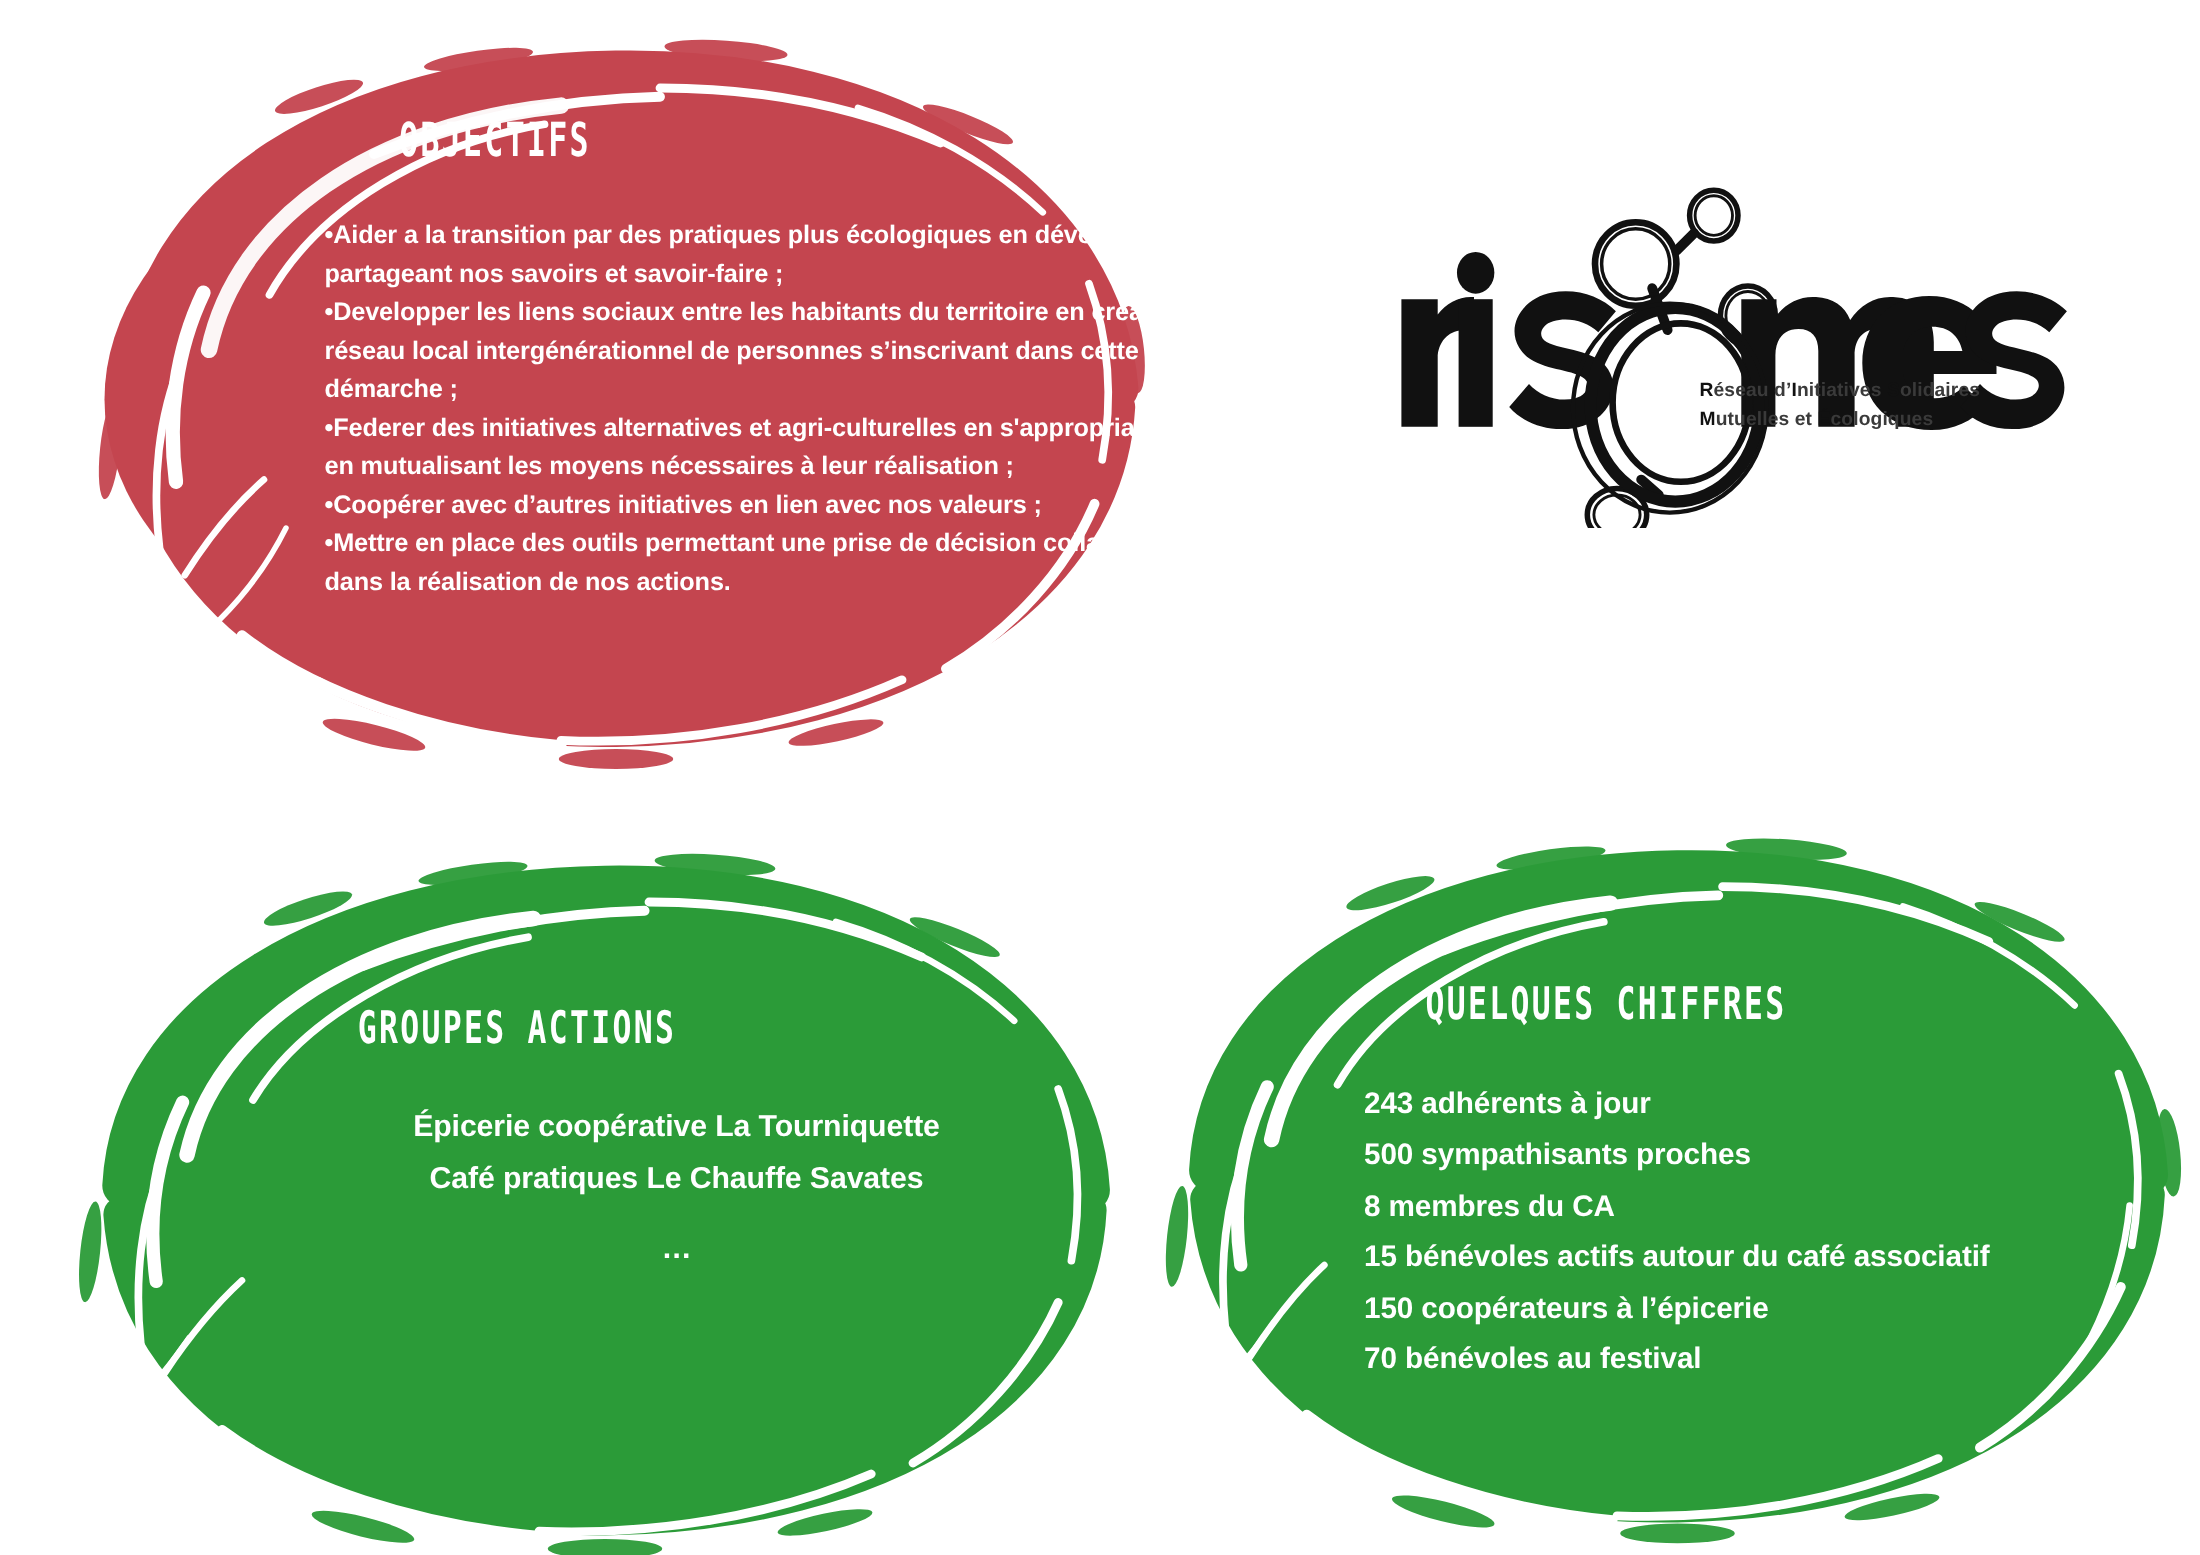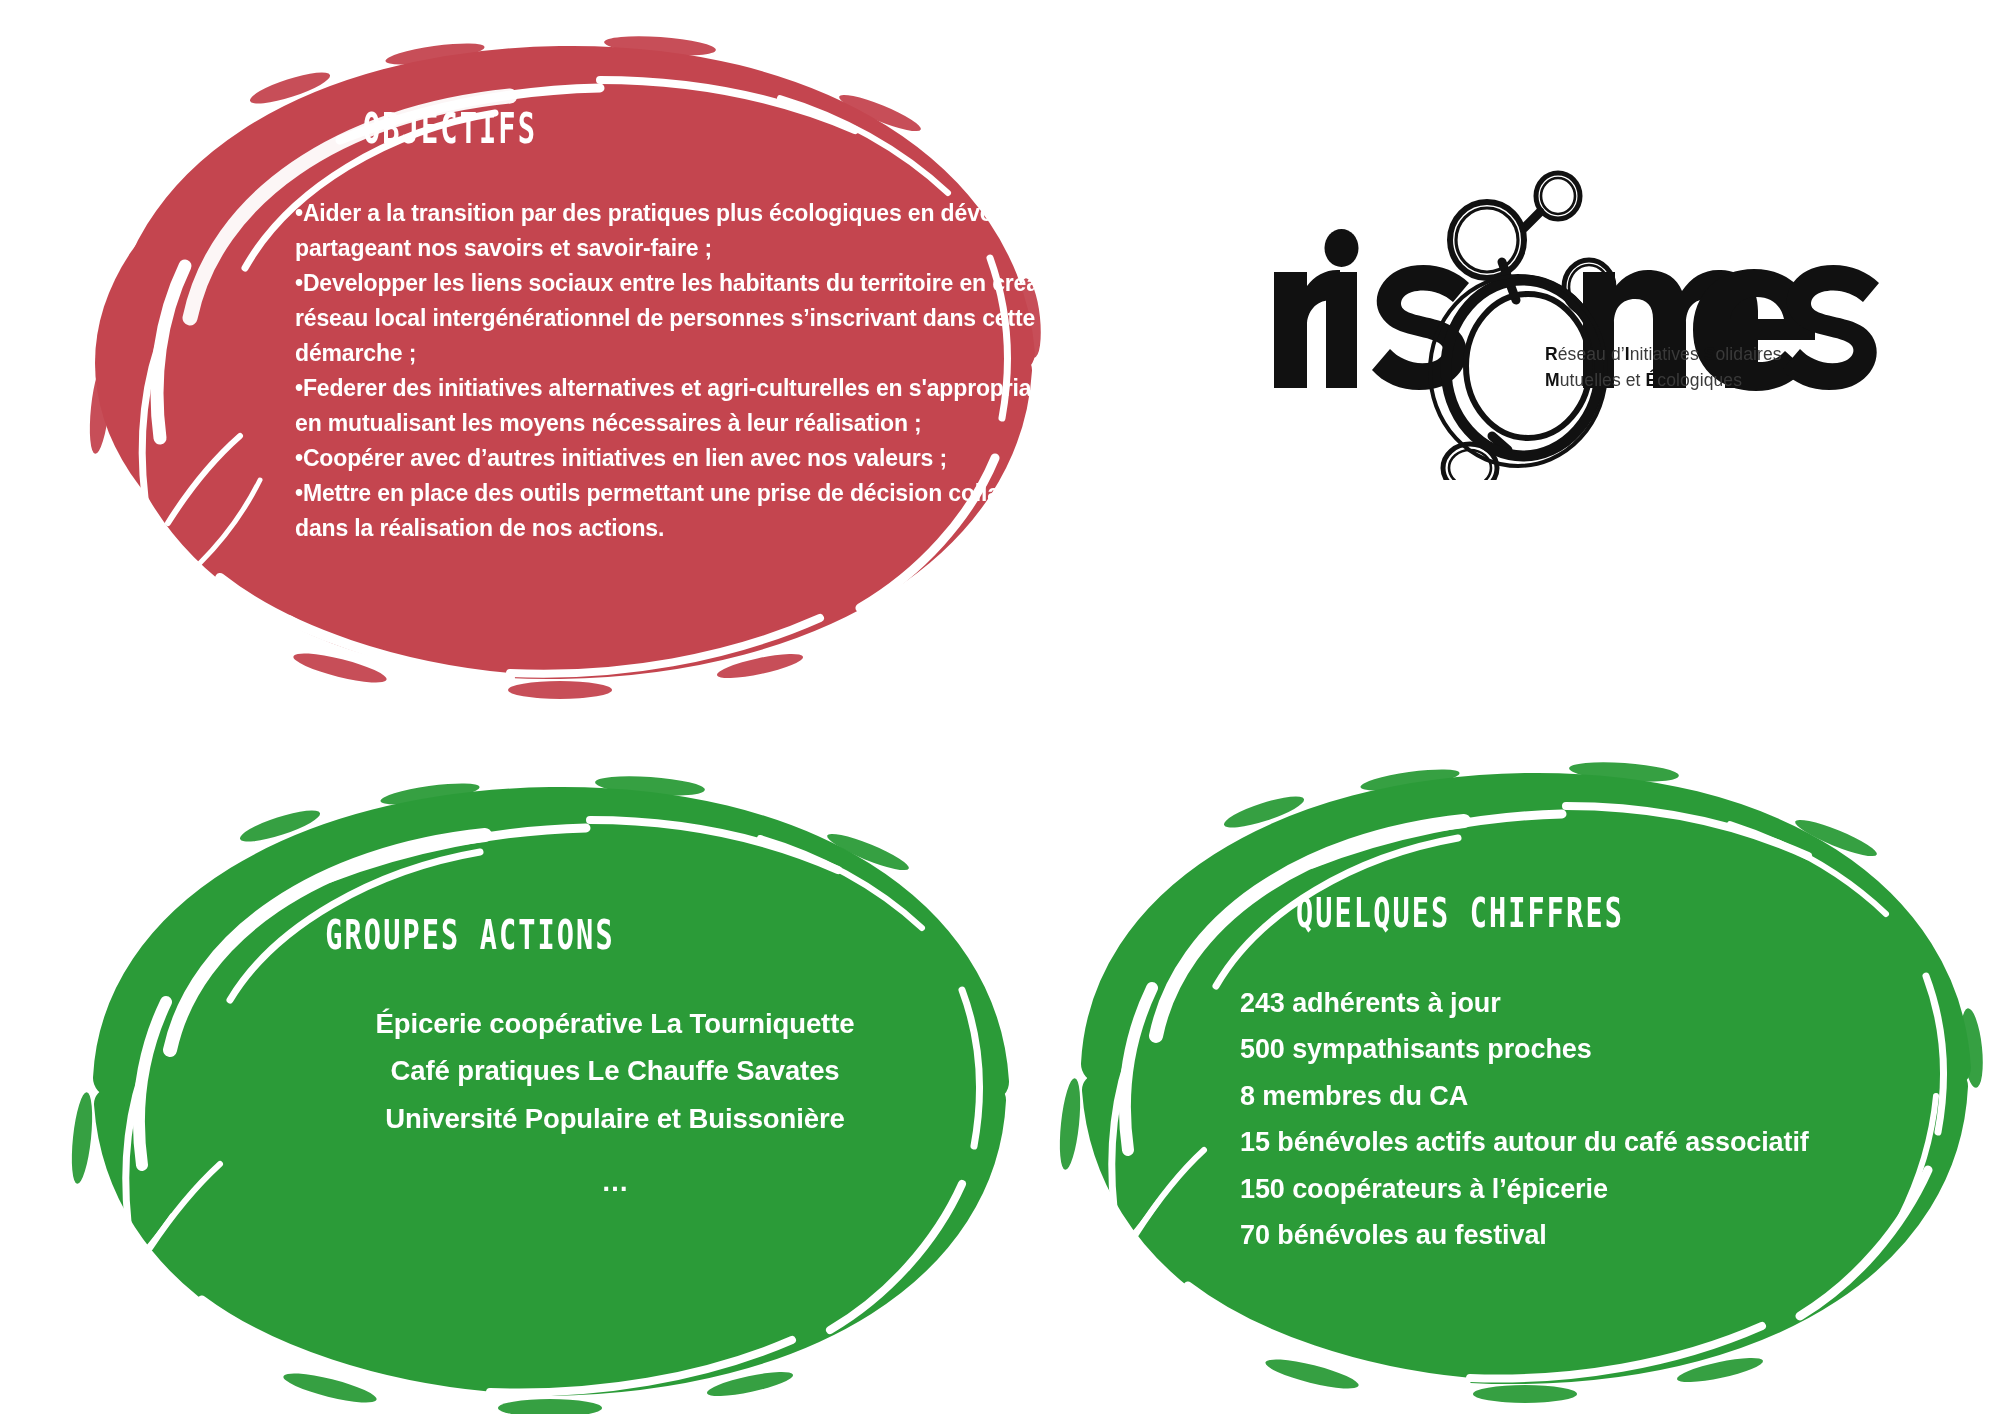--- a/index.html
+++ b/index.html
@@ -171,21 +171,21 @@
     position: absolute;
     left: 305px;
     top: 192px;
     width: 340px;
     color: #3a3a3a;
     font-size: 17.5px;
     line-height: 1.48;
     letter-spacing: 0.1px;
   }
   #logo-tagline b { color: #111111; font-weight: 700; }
-  #logo-tagline span.reg { font-weight: 400; margin-top: 20px; }
+  #logo-tagline span.reg { font-weight: 700; margin-top: 20px; }
 </style>
 </head>
 <body>
 
 <div class="slide">
 
   <div class="blob" id="objectives-blob">
     <svg viewBox="0 0 1150 690" preserveAspectRatio="none" aria-hidden="true">
       <defs>
         <clipPath id="clipRed">
@@ -334,21 +334,20 @@
         </mask>
       </defs>
       <rect x="0" y="0" width="1040" height="660" fill="#2B9B38" mask="url(#maskGreen1)"></rect>
     </svg>
 
     <div class="blob-content">
       <div id="groupes-title">GROUPES ACTIONS</div>
       <div id="groupes-list">
         <p class="ga-item">Épicerie coopérative La Tourniquette</p>
         <p class="ga-item">Café pratiques Le Chauffe Savates</p>
-        <p class="ga-item">Université Populaire et Buissonière</p>
         <p class="ga-item ga-ellipsis">…</p>
       </div>
     </div>
   </div>
 
   <div class="blob" id="chiffres-blob">
     <svg viewBox="0 0 1010 660" preserveAspectRatio="none" aria-hidden="true">
       <defs>
         <mask id="maskGreen2">
           <rect x="0" y="0" width="1010" height="660" fill="#000"></rect>

